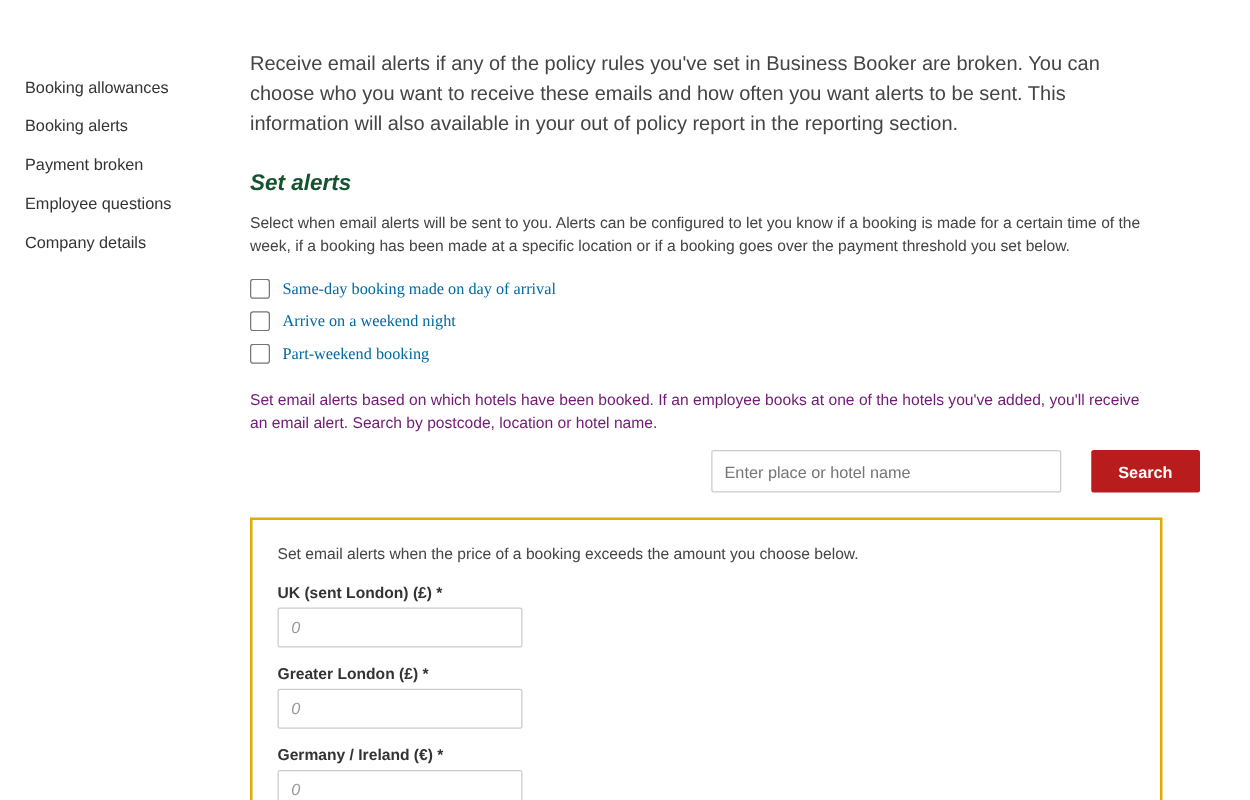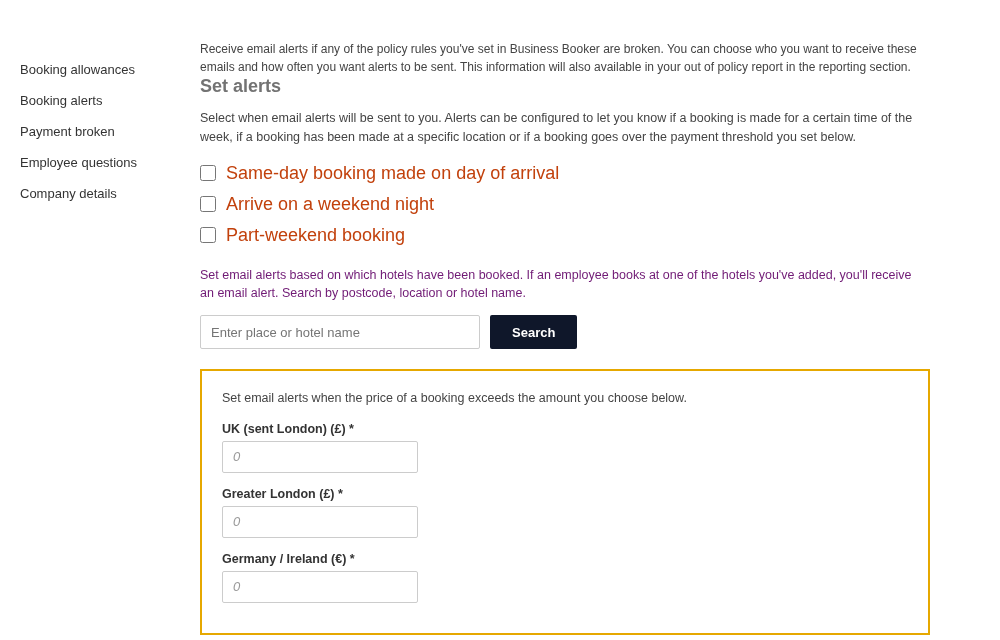--- a/index.html
+++ b/index.html
@@ -28,30 +28,32 @@
       color: #333;
       cursor: pointer;
       text-decoration: none;
     }
     .main {
       flex: 1;
       padding: 40px 40px 20px 20px;
       overflow-y: auto;
     }
     .top-description {
-      font-size: 12px;
+      font-size: 16px;
       color: #444;
       line-height: 1.5;
+      margin-bottom: 24px;
       max-width: 720px;
     }
     .section-title {
       font-size: 18px;
       font-weight: bold;
-      color: #737373;
+      color: #14532d;
       margin-bottom: 10px;
+      font-style: italic;
     }
     .section-description {
       font-size: 12.5px;
       color: #444;
       line-height: 1.5;
       margin-bottom: 16px;
       max-width: 720px;
       margin-top: 12px;
     }
     .checkbox-group {
@@ -63,48 +65,50 @@
       margin-bottom: 10px;
     }
     .checkbox-item input[type="checkbox"] {
       width: 16px;
       height: 16px;
       margin-right: 10px;
       accent-color: #888;
       cursor: pointer;
     }
     .checkbox-label {
-      font-size: 18px;
-      color: #c2410c;
+      font-size: 13px;
+      color: #0369a1;
+      font-family: Liberation Serif, serif;
     }
     .search-description {
       font-size: 12.5px;
       color: #701a75;
       line-height: 1.5;
       margin-bottom: 12px;
       max-width: 720px;
     }
     .search-row {
       display: flex;
       align-items: center;
-      gap: 10px;
+      gap: 24px;
       margin-bottom: 20px;
+      justify-content: flex-end;
     }
     .search-input {
       width: 280px;
       height: 34px;
       border: 1px solid #ccc;
       padding: 0 10px;
       font-size: 13px;
       color: #999;
       outline: none;
       border-radius: 2px;
     }
     .search-button {
-      background-color: #0f172a;
+      background-color: #b91c1c;
       color: #fff;
       border: none;
       padding: 0 22px;
       height: 34px;
       font-size: 13px;
       font-weight: bold;
       cursor: pointer;
       border-radius: 2px;
     }
     .alert-box {

